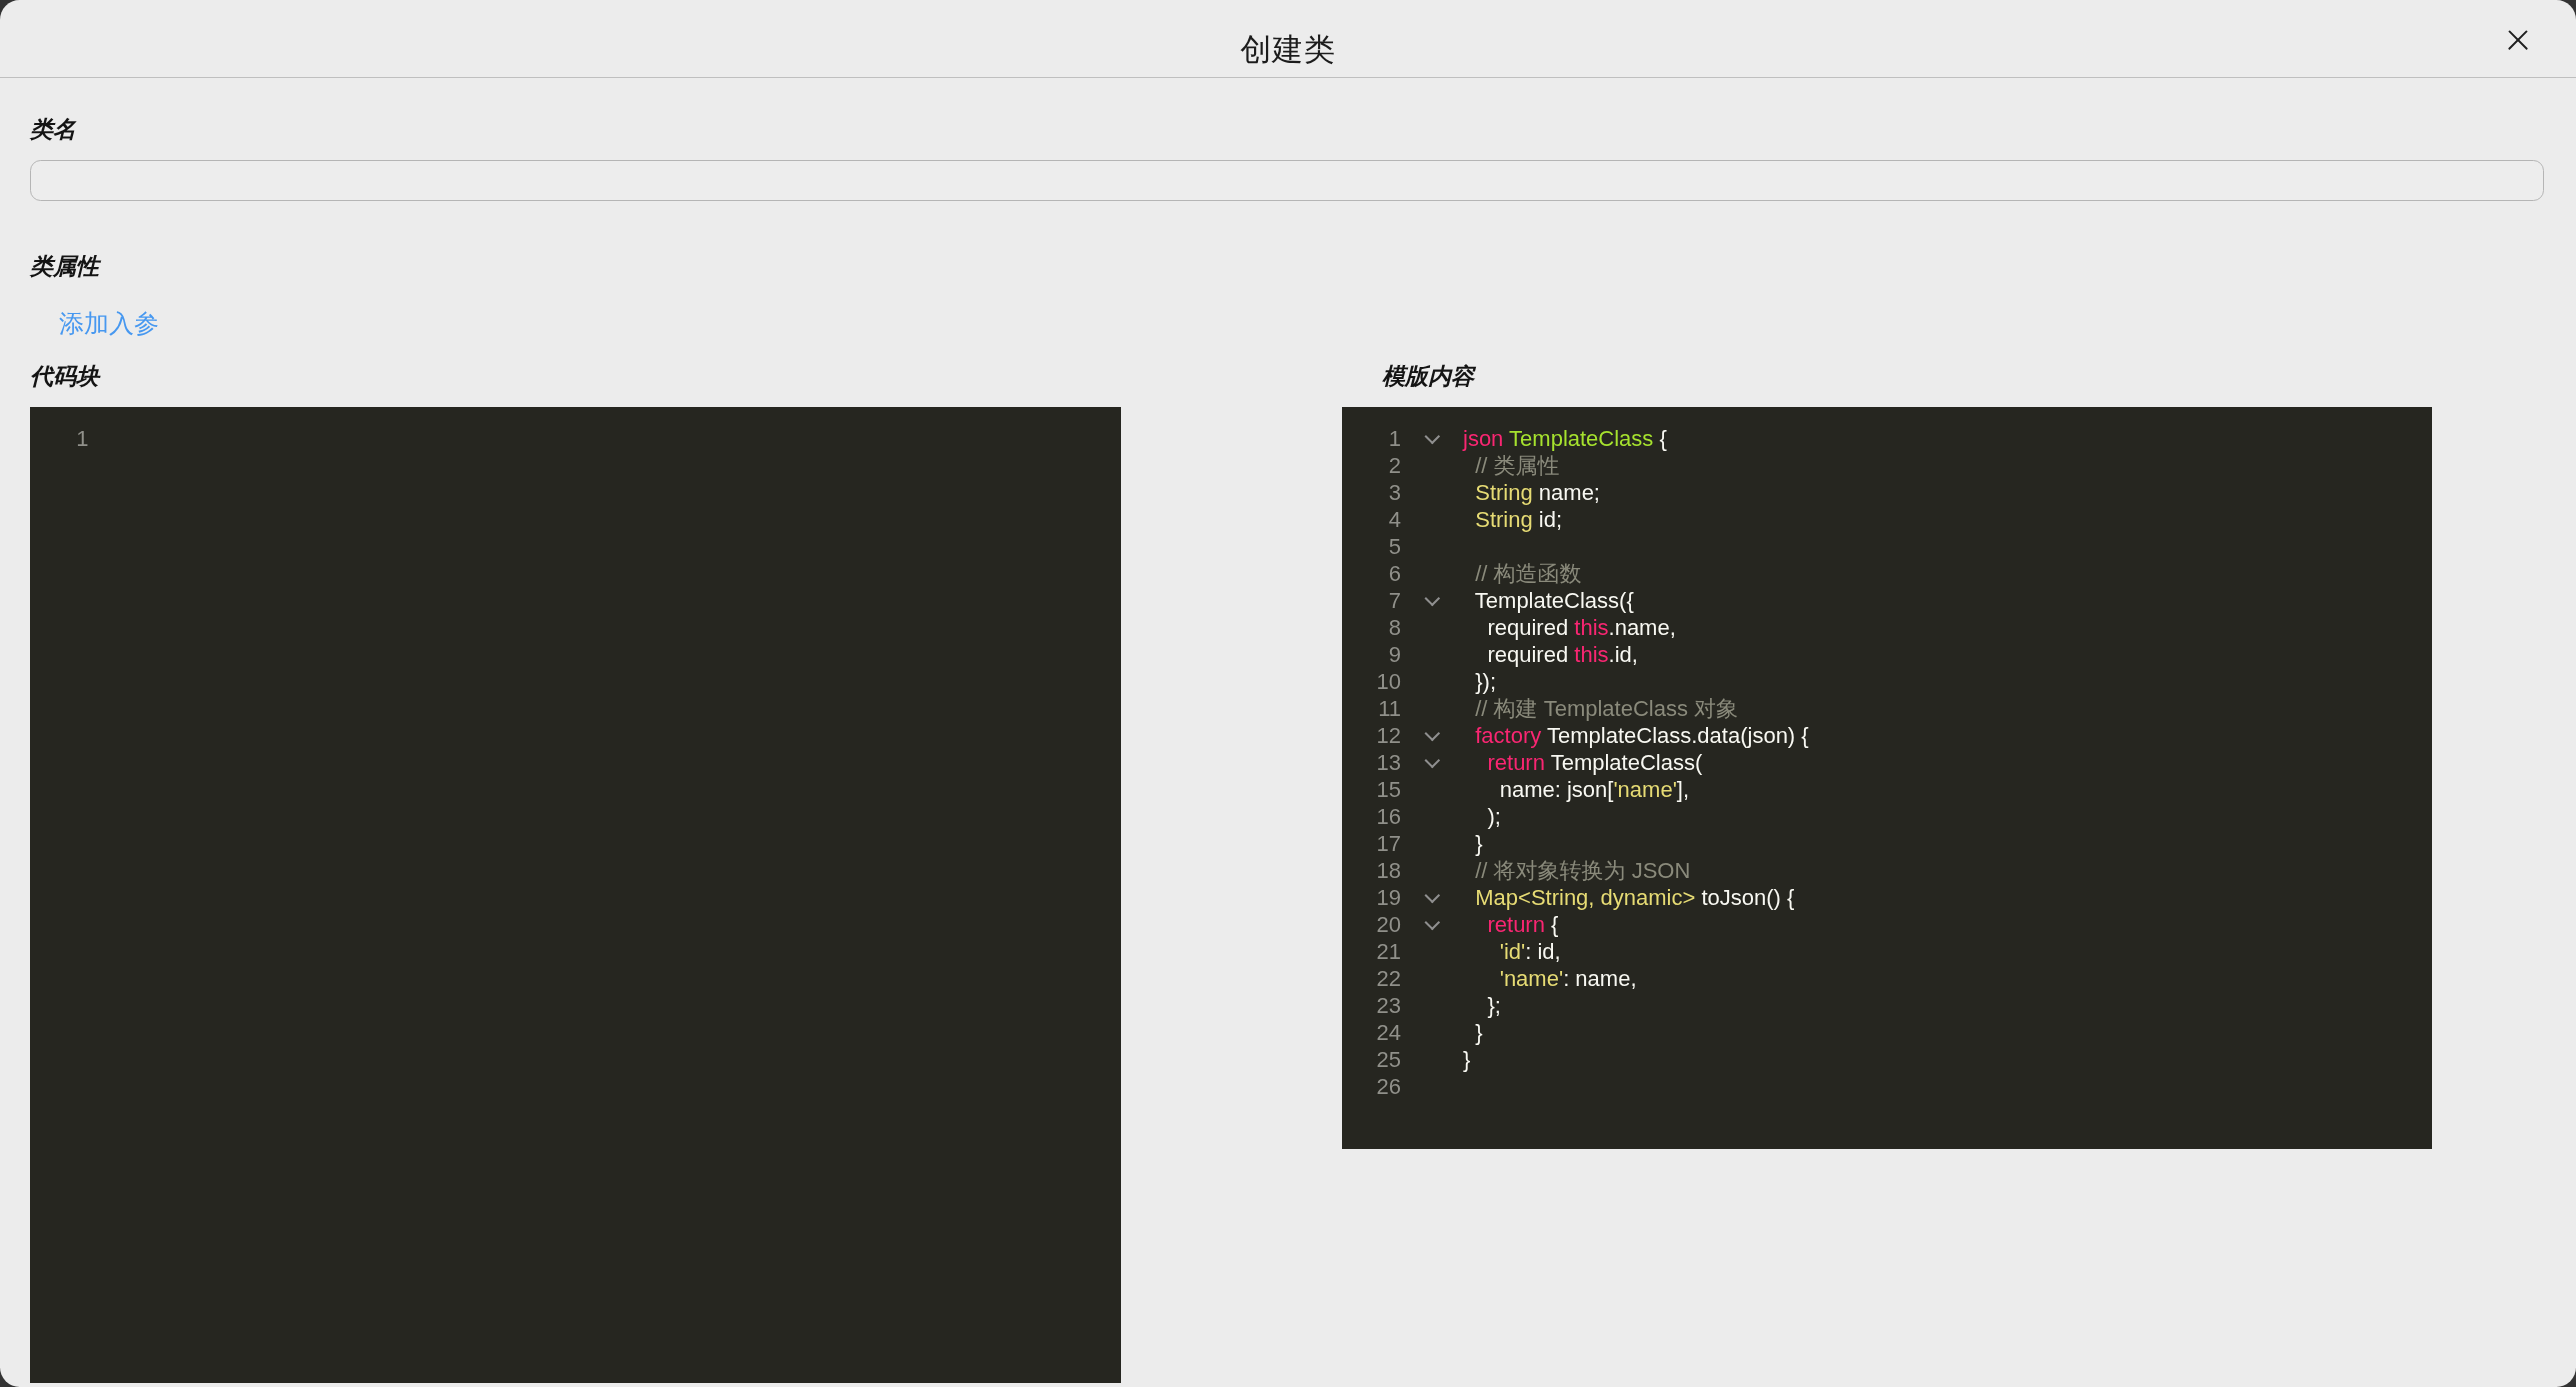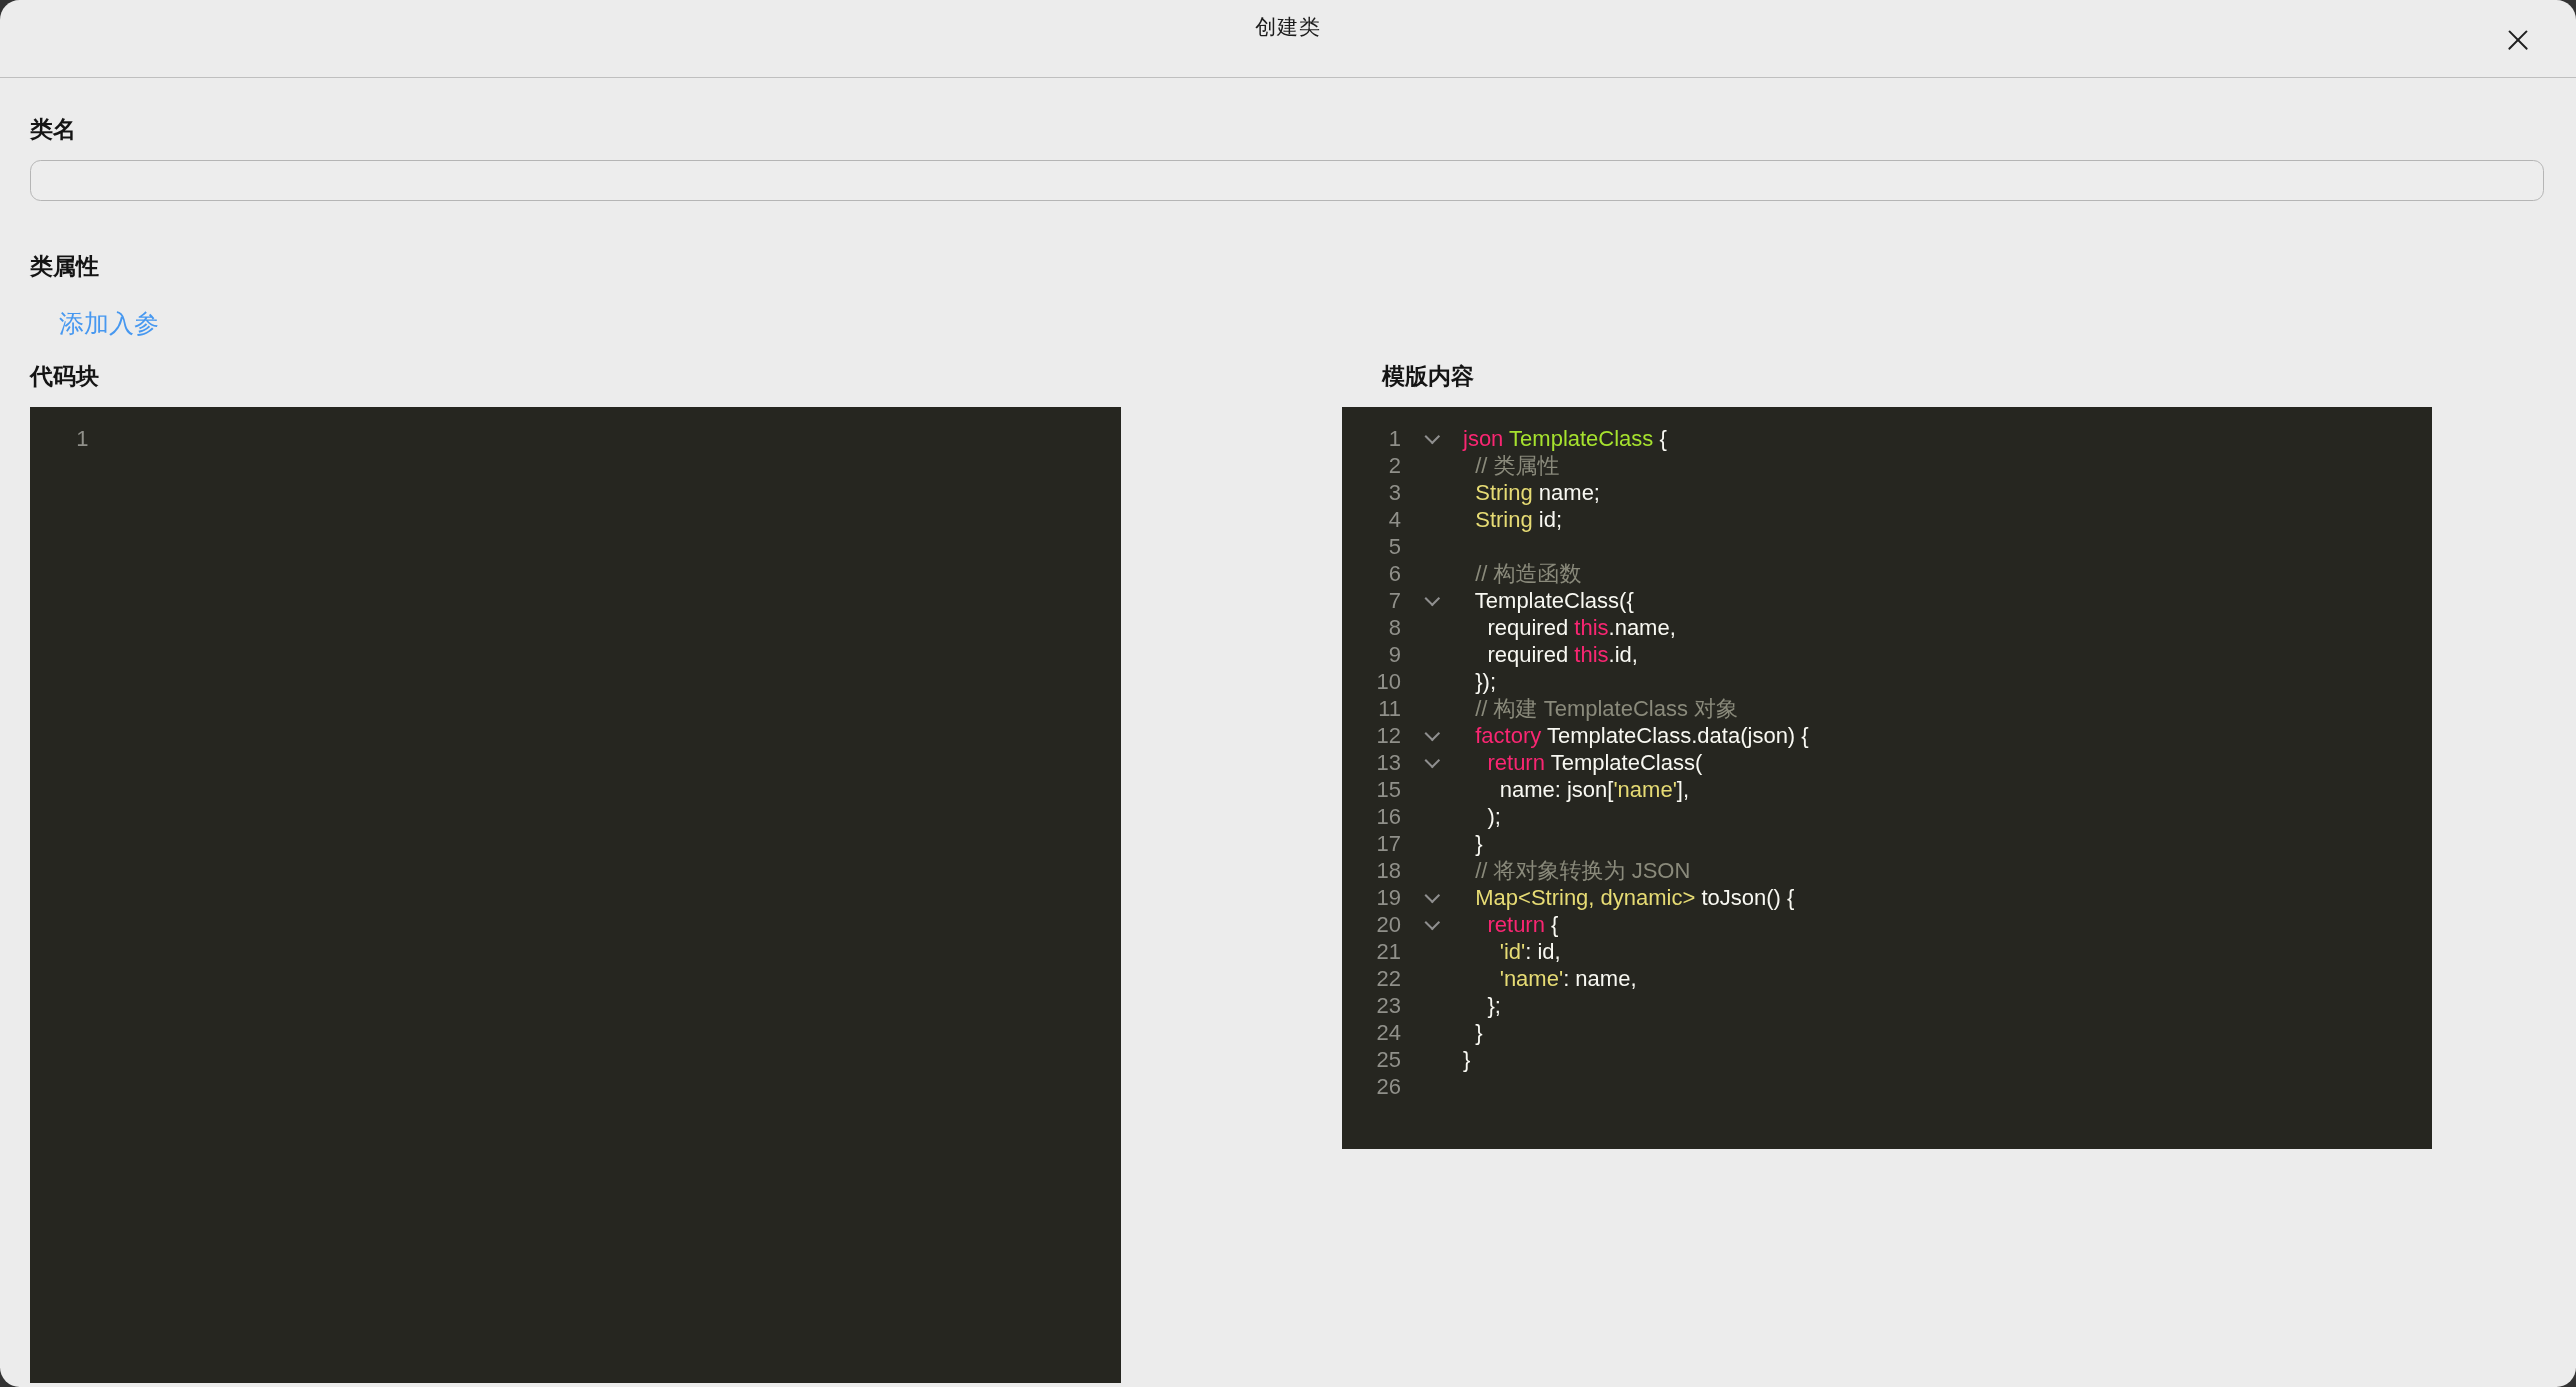--- a/index.html
+++ b/index.html
@@ -18,23 +18,23 @@
   }
   .dialog-header {
     position: absolute;
     left: 0; top: 0;
     width: 100%; height: 78px;
     border-bottom: 1.5px solid #bfbfbf;
   }
   .dialog-title {
     position: absolute;
     left: 0; right: 0;
-    top: 13px;
+    top: 29px;
     text-align: center;
-    font-size: 21px;
+    font-size: 31px;
     color: #1c1c1c;
     letter-spacing: 0.8px;
   }
   .close-btn {
     position: absolute;
     top: 29px;
     right: 47px;
     width: 23px; height: 23px;
     cursor: pointer;
   }
@@ -47,20 +47,21 @@
   }
   .close-btn .bar.a { transform: rotate(45deg); }
   .close-btn .bar.b { transform: rotate(-45deg); }
 
   .field-label {
     position: absolute;
     left: 30px;
     font-size: 23px;
     font-weight: 700;
     color: #141414;
+    font-style: italic;
   }
   .lbl-class-name { top: 114px; }
   .lbl-class-attrs { top: 251px; }
   .lbl-code-block { top: 361px; }
   .lbl-template { left: 1342px; top: 361px; margin-left: 40px; }
 
   .class-name-input {
     position: absolute;
     left: 30px; top: 160px;
     width: 2514px; height: 41px;

